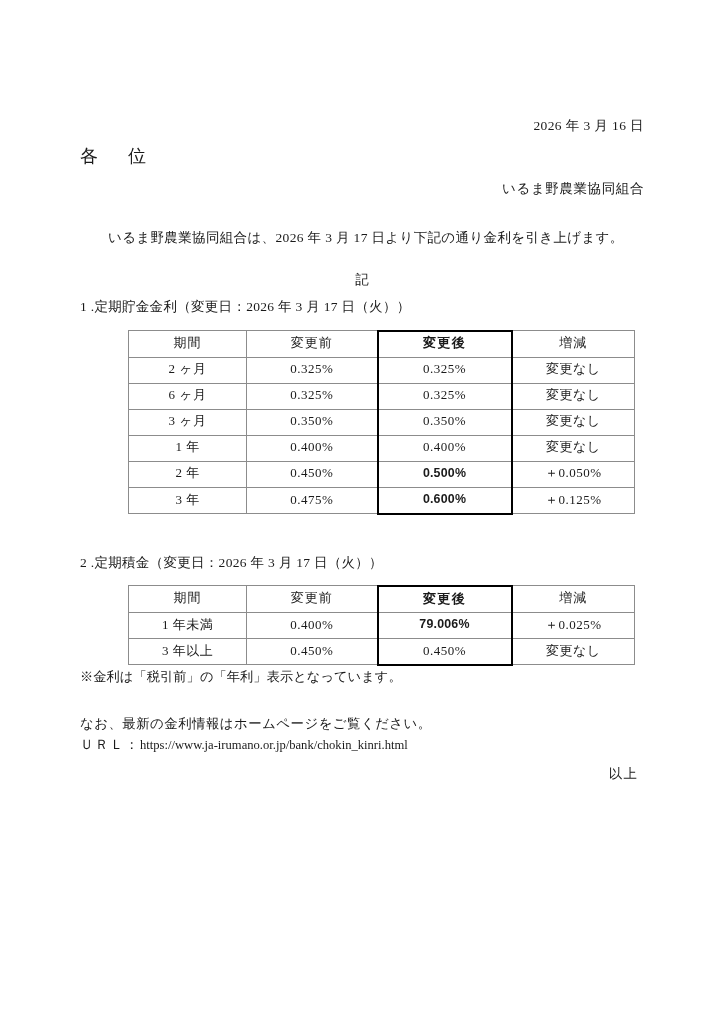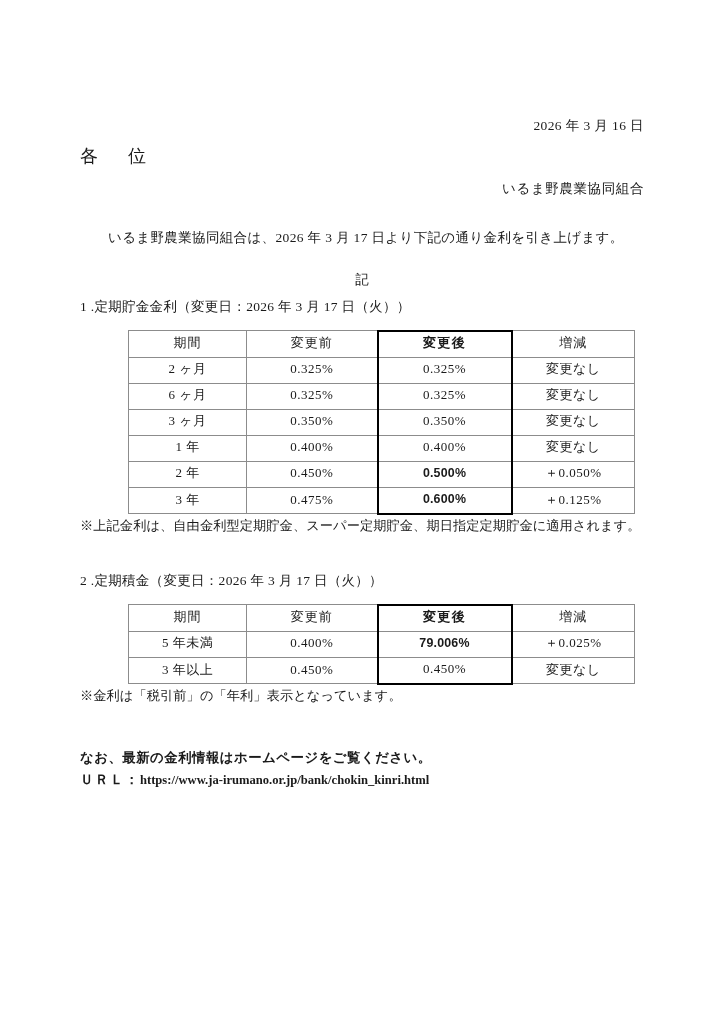--- a/index.html
+++ b/index.html
@@ -117,25 +117,24 @@
     font-size: 12.4px;
     letter-spacing: 0.2px;
   }
   .note {
     margin-top: 3px;
     font-size: 13.2px;
     letter-spacing: 0.1px;
     line-height: 1.2;
   }
   .closing-block {
-    margin-top: 44px;
+    margin-top: 28px;
     font-size: 13.4px;
     line-height: 1.62;
     letter-spacing: 0.5px;
-    font-weight: bold;
   }
   .url-line {
     letter-spacing: 0.2px;
   }
   .url-label {
     letter-spacing: 1.6px;
   }
   .url-value {
     font-size: 12.6px;
     letter-spacing: 0;
@@ -215,42 +214,41 @@
       </tr>
       <tr>
         <td>3 年</td>
         <td>0.475%</td>
         <td class="col-after emphasis">0.600%</td>
         <td>＋0.125%</td>
       </tr>
     </tbody>
   </table>
 
-  <div class="note">※上記金利は、自由金利型定期貯金、スーパー定期貯金、期日指定定期貯金に適用されます。</div>
 
   <div class="section-heading second">2 .定期積金（変更日：2026 年 3 月 17 日（火））</div>
 
   <table class="rate-table">
     <colgroup>
       <col class="c-term">
         <col class="c-before">
         <col class="c-after">
         <col class="c-delta">
     </colgroup>
     <thead>
       <tr>
         <th>期間</th>
         <th>変更前</th>
         <th class="col-after">変更後</th>
         <th>増減</th>
       </tr>
     </thead>
     <tbody>
       <tr>
-        <td>5 年未満</td>
+        <td>1 年未満</td>
         <td>0.400%</td>
         <td class="col-after emphasis">79.006%</td>
         <td>＋0.025%</td>
       </tr>
       <tr>
         <td>3 年以上</td>
         <td>0.450%</td>
         <td class="col-after">0.450%</td>
         <td>変更なし</td>
       </tr>
@@ -259,14 +257,15 @@
 
   <div class="note">※金利は「税引前」の「年利」表示となっています。</div>
 
   <div class="closing-block">
     <div>なお、最新の金利情報はホームページをご覧ください。</div>
     <div class="url-line">
       <span class="url-label">ＵＲＬ：</span><span class="url-value">https://www.ja-irumano.or.jp/bank/chokin_kinri.html</span>
     </div>
   </div>
 
+  <div class="closing-mark">以上</div>
 
 </div>
 
 </body></html>

